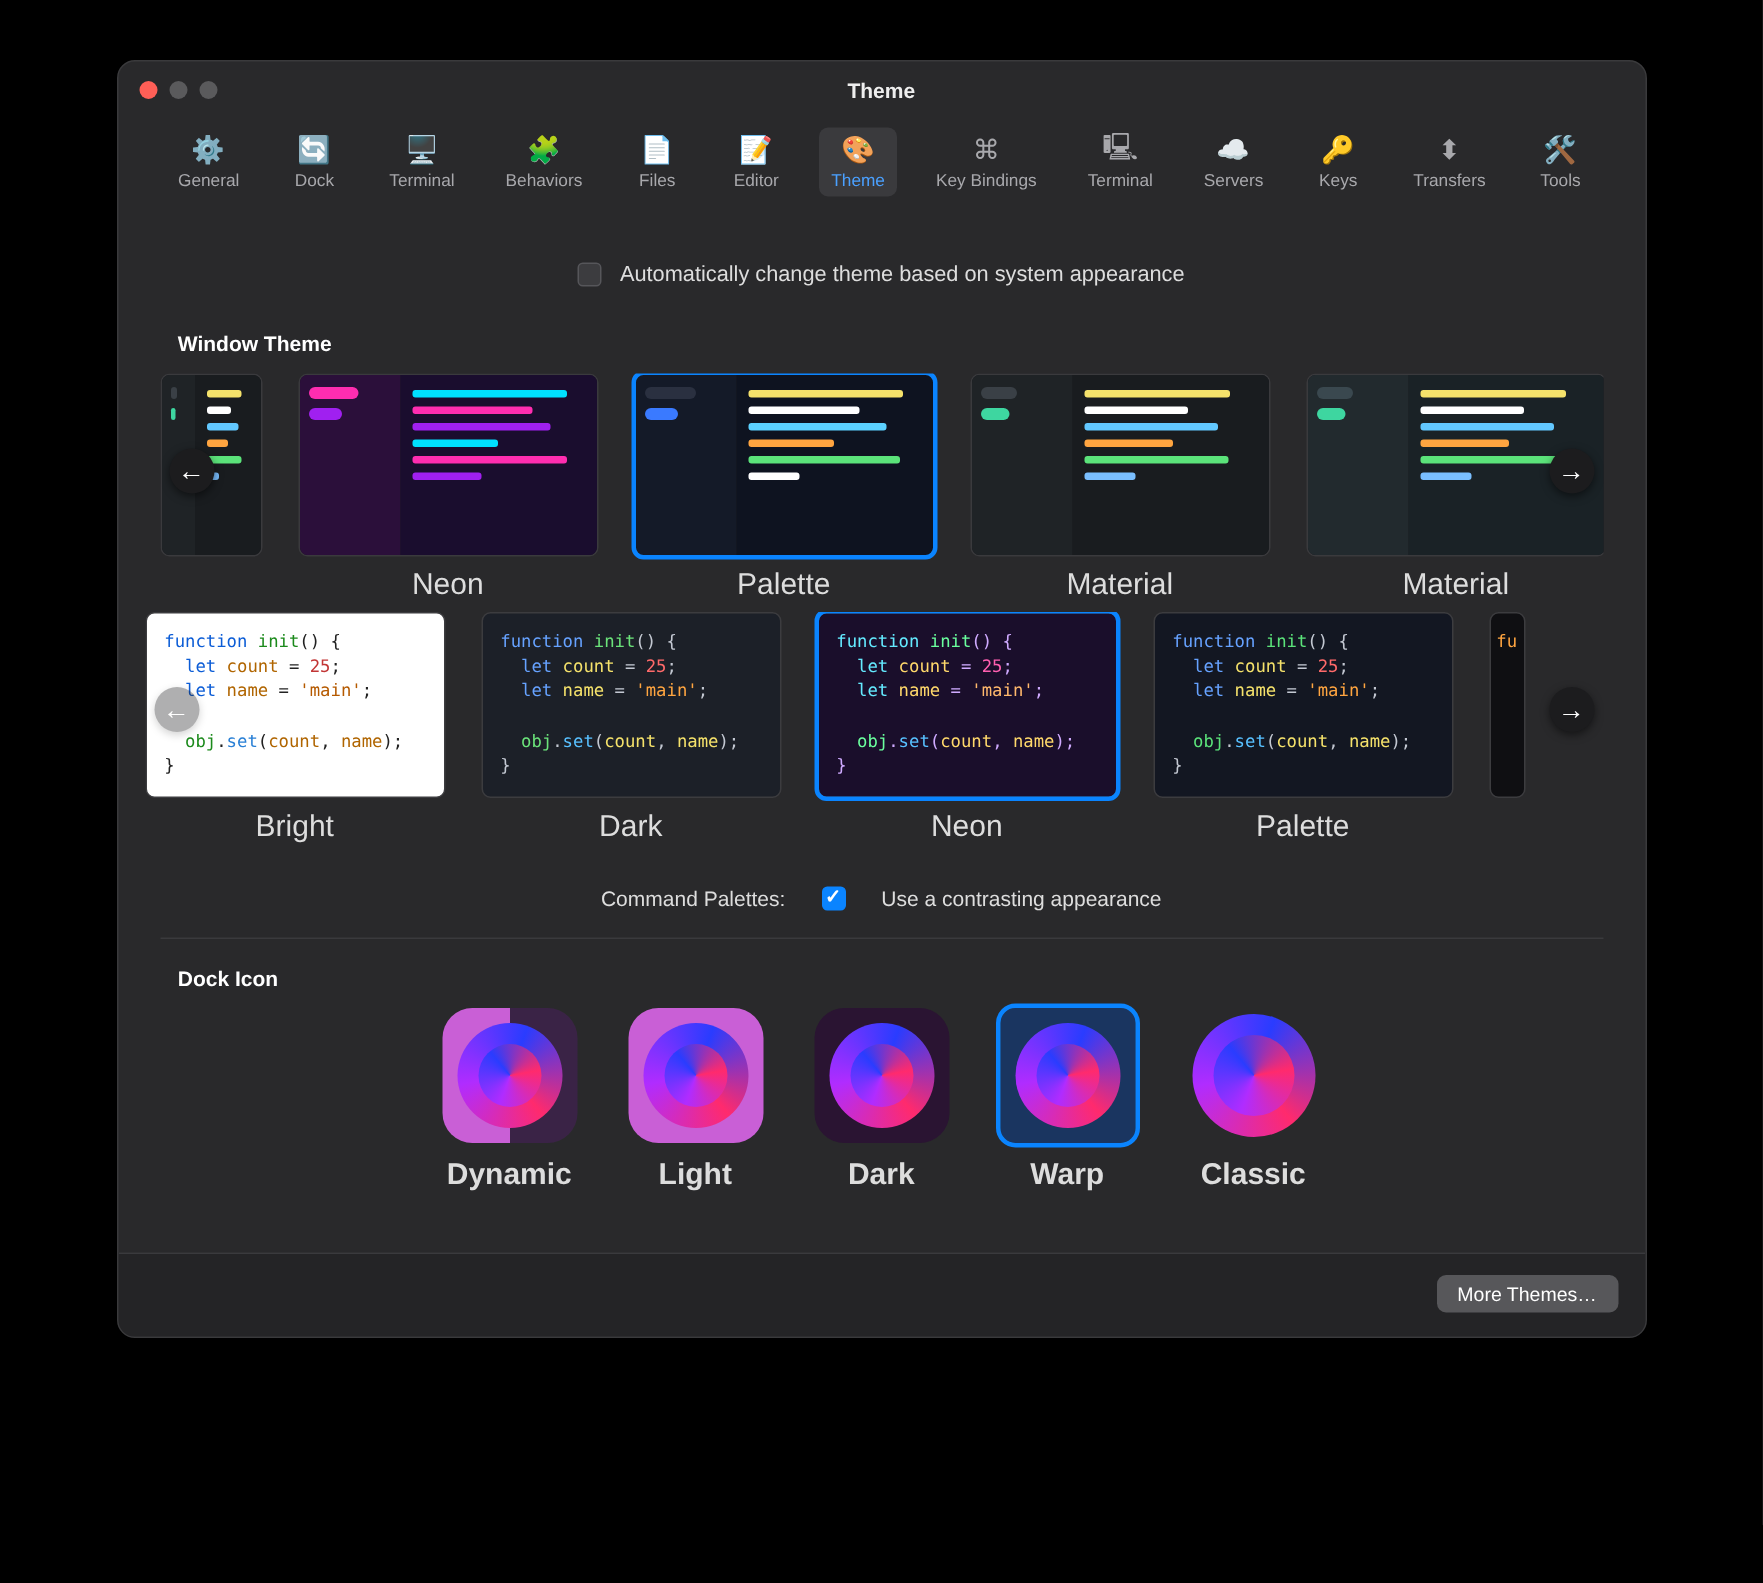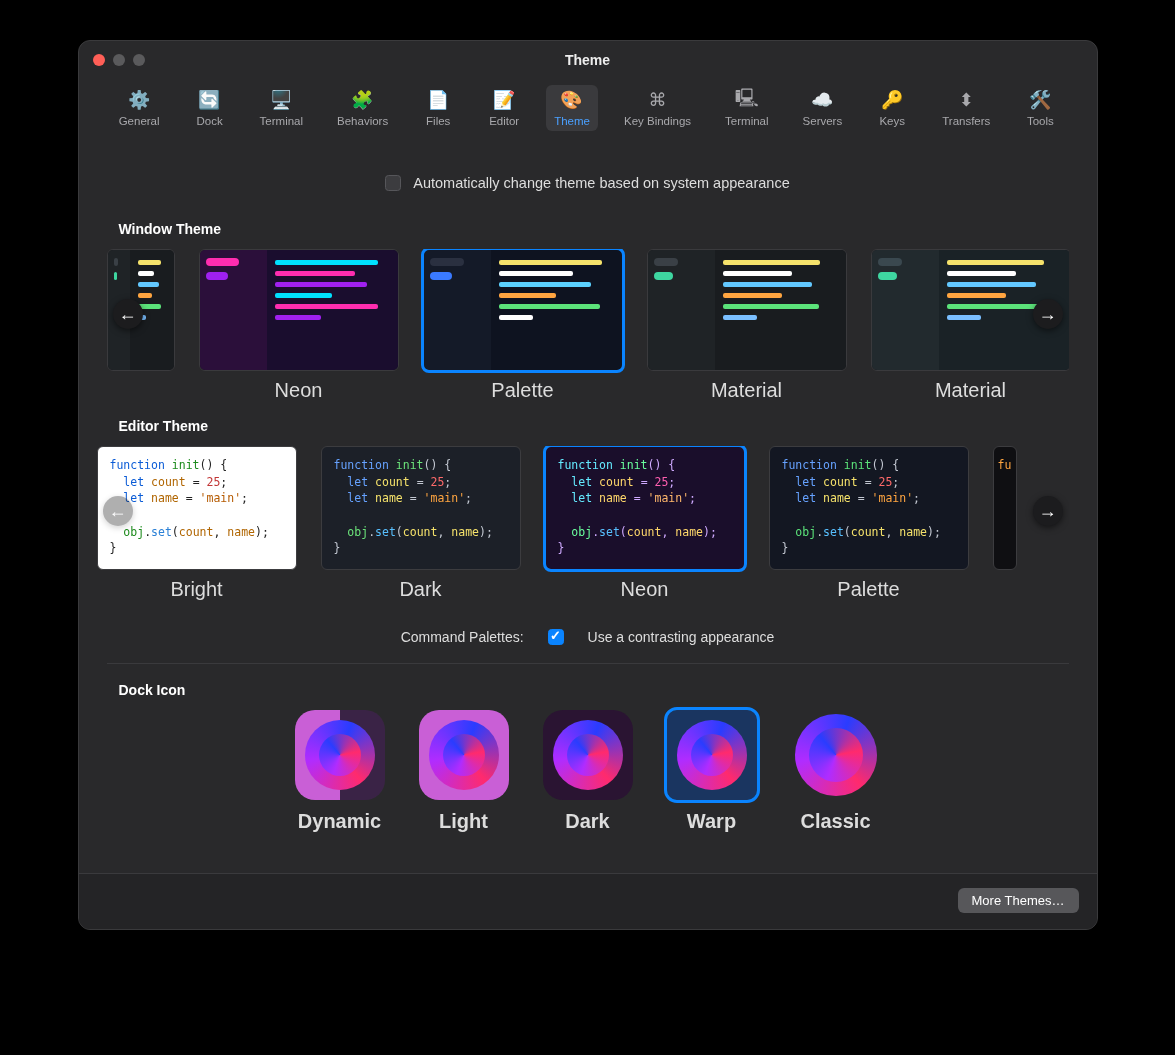--- a/index.html
+++ b/index.html
@@ -375,21 +375,20 @@
                 <div class="bar b4"></div>
                 <div class="bar b5"></div>
                 <div class="bar b6"></div>
               </div>
             </div>
           </div>
           <div class="card-label">Material</div>
         </div>
       </div>
 
-    <div class="section-label">Editor Theme</div>
     <div class="carousel" id="ed-car">
       <div class="nav-btn nav-left disabled">←</div>
       <div class="nav-btn nav-right">→</div>
     <div class="card-col">
           <div class="ed-card ed-bright"><span class="kw">function</span> <span class="fn">init</span>() {
   <span class="kw">let</span> <span class="id">count</span> = <span class="nm">25</span>;
   <span class="kw">let</span> <span class="id">name</span> = <span class="str">'main'</span>;
 
   <span class="obj">obj</span>.<span class="mtd">set</span>(<span class="id">count</span>, <span class="id">name</span>);
 }</div>

